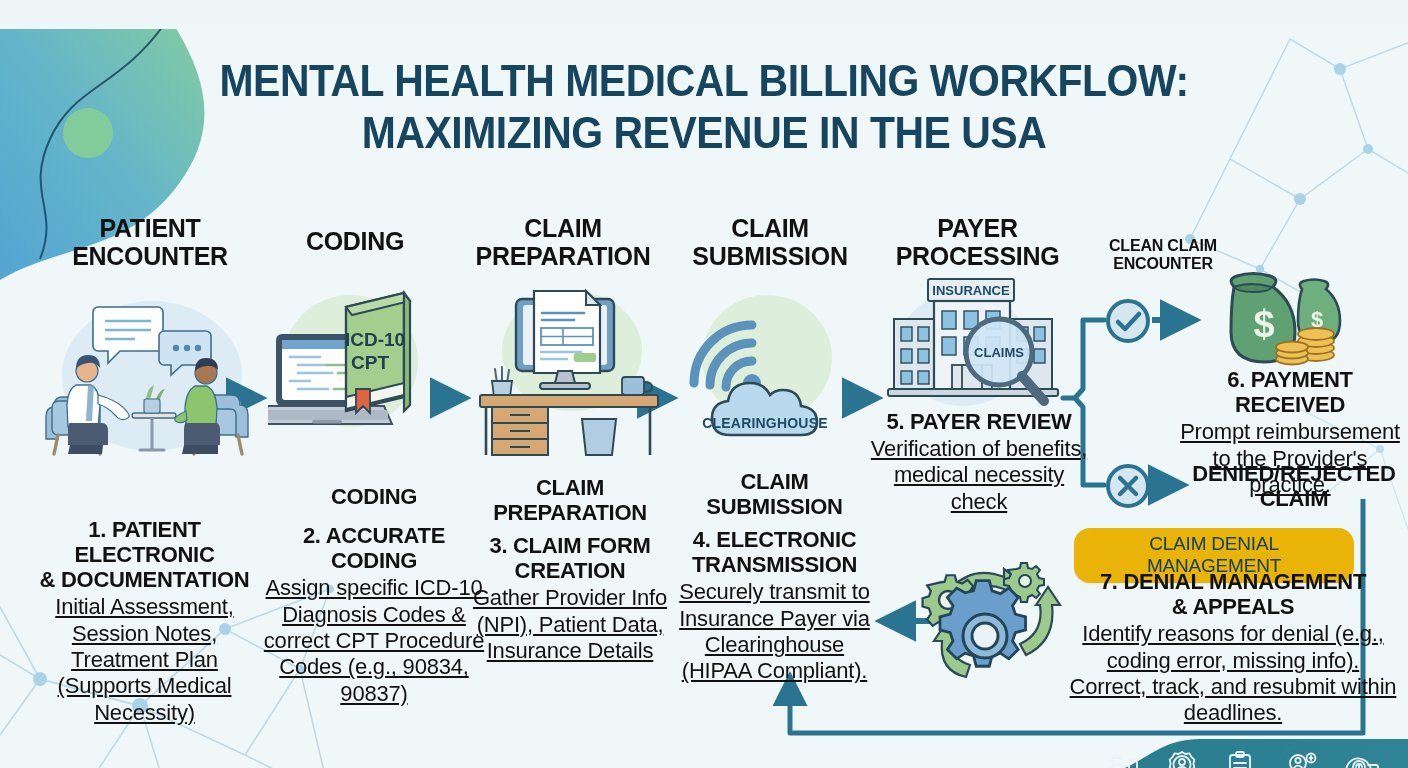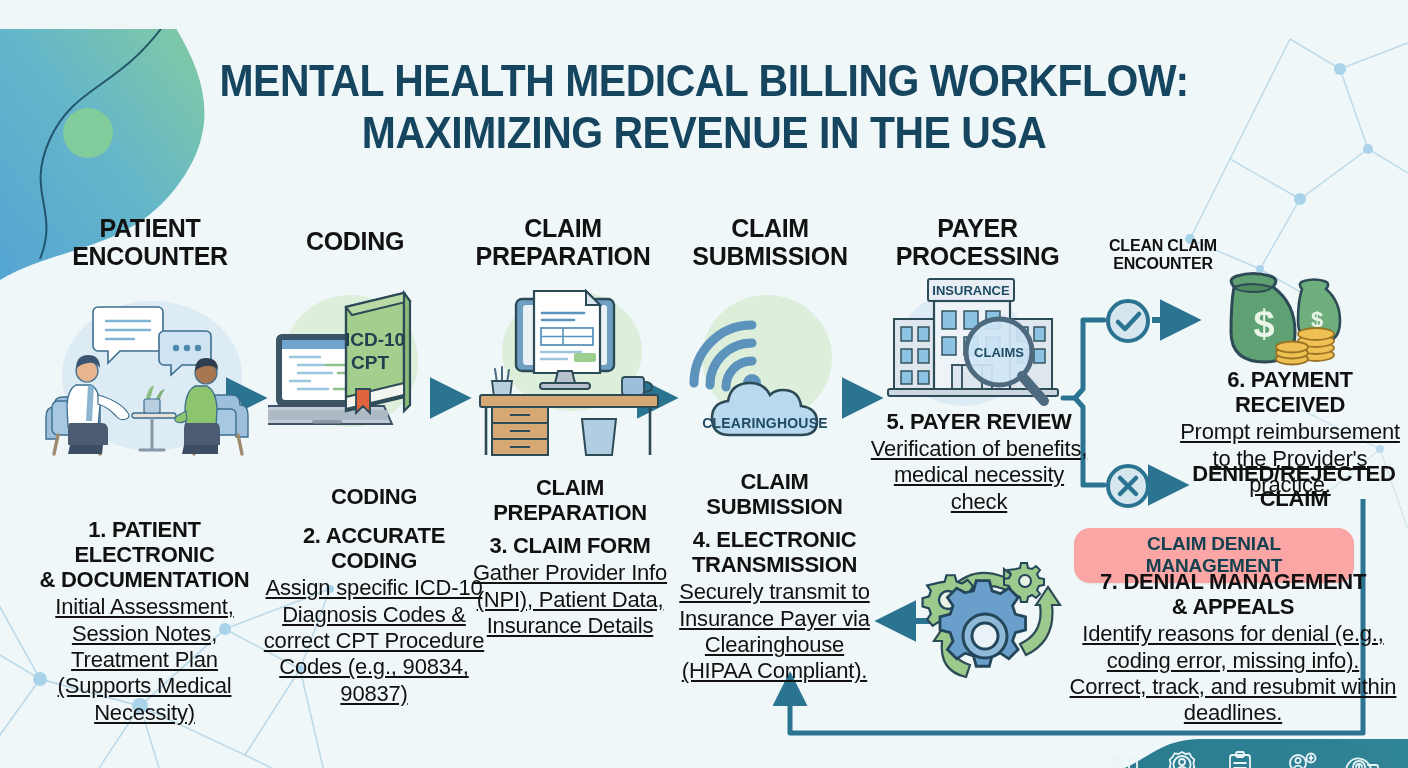--- a/index.html
+++ b/index.html
@@ -51,24 +51,24 @@
   }
 
   .branch-label {
     position: absolute; z-index: 6; text-align: center;
     font-weight: bold; font-size: 16px; line-height: 1.15; color: #111;
     letter-spacing: -0.2px;
   }
 
   .pill {
     position: absolute; z-index: 6;
-    background: #fca5a5;
+    background: #eab308;
     border-radius: 16px;
     padding: 5px 14px 6px;
-    font-weight: bold; font-size: 19px; color: #14414f;
+    font-weight: normal; font-size: 19px; color: #14414f;
     text-align: center; letter-spacing: -0.2px;
     box-shadow: 0 1px 2px rgba(0,0,0,0.08);
   }
 
   
   .illus { position: absolute; z-index: 5; }
   .blob-green {
     position: absolute; border-radius: 50%;
     background: #d9ecd6; opacity: .85; z-index: 1;
   }
@@ -425,20 +425,21 @@
   <div class="cap" style="left:258px; top:455px; width:232px;">
     <div class="pre">CODING</div>
     <div class="ttl" style="margin-top:14px;">2. ACCURATE</div>
     <div class="ttl">CODING</div>
     <div class="sub">Assign specific ICD-10 Diagnosis Codes &amp; correct CPT Procedure Codes (e.g., 90834, 90837)</div>
   </div>
 
   <div class="cap" style="left:470px; top:446px; width:200px;">
     <div class="pre">CLAIM PREPARATION</div>
     <div class="ttl" style="margin-top:8px;">3. CLAIM FORM</div>
+    <div class="ttl">CREATION</div>
     <div class="sub">Gather Provider Info (NPI), Patient Data, Insurance Details</div>
   </div>
 
   <div class="cap" style="left:672px; top:440px; width:205px;">
     <div class="pre">CLAIM SUBMISSION</div>
     <div class="ttl" style="margin-top:8px;">4. ELECTRONIC</div>
     <div class="ttl">TRANSMISSION</div>
     <div class="sub">Securely transmit to Insurance Payer via Clearinghouse (HIPAA Compliant).</div>
   </div>
 

